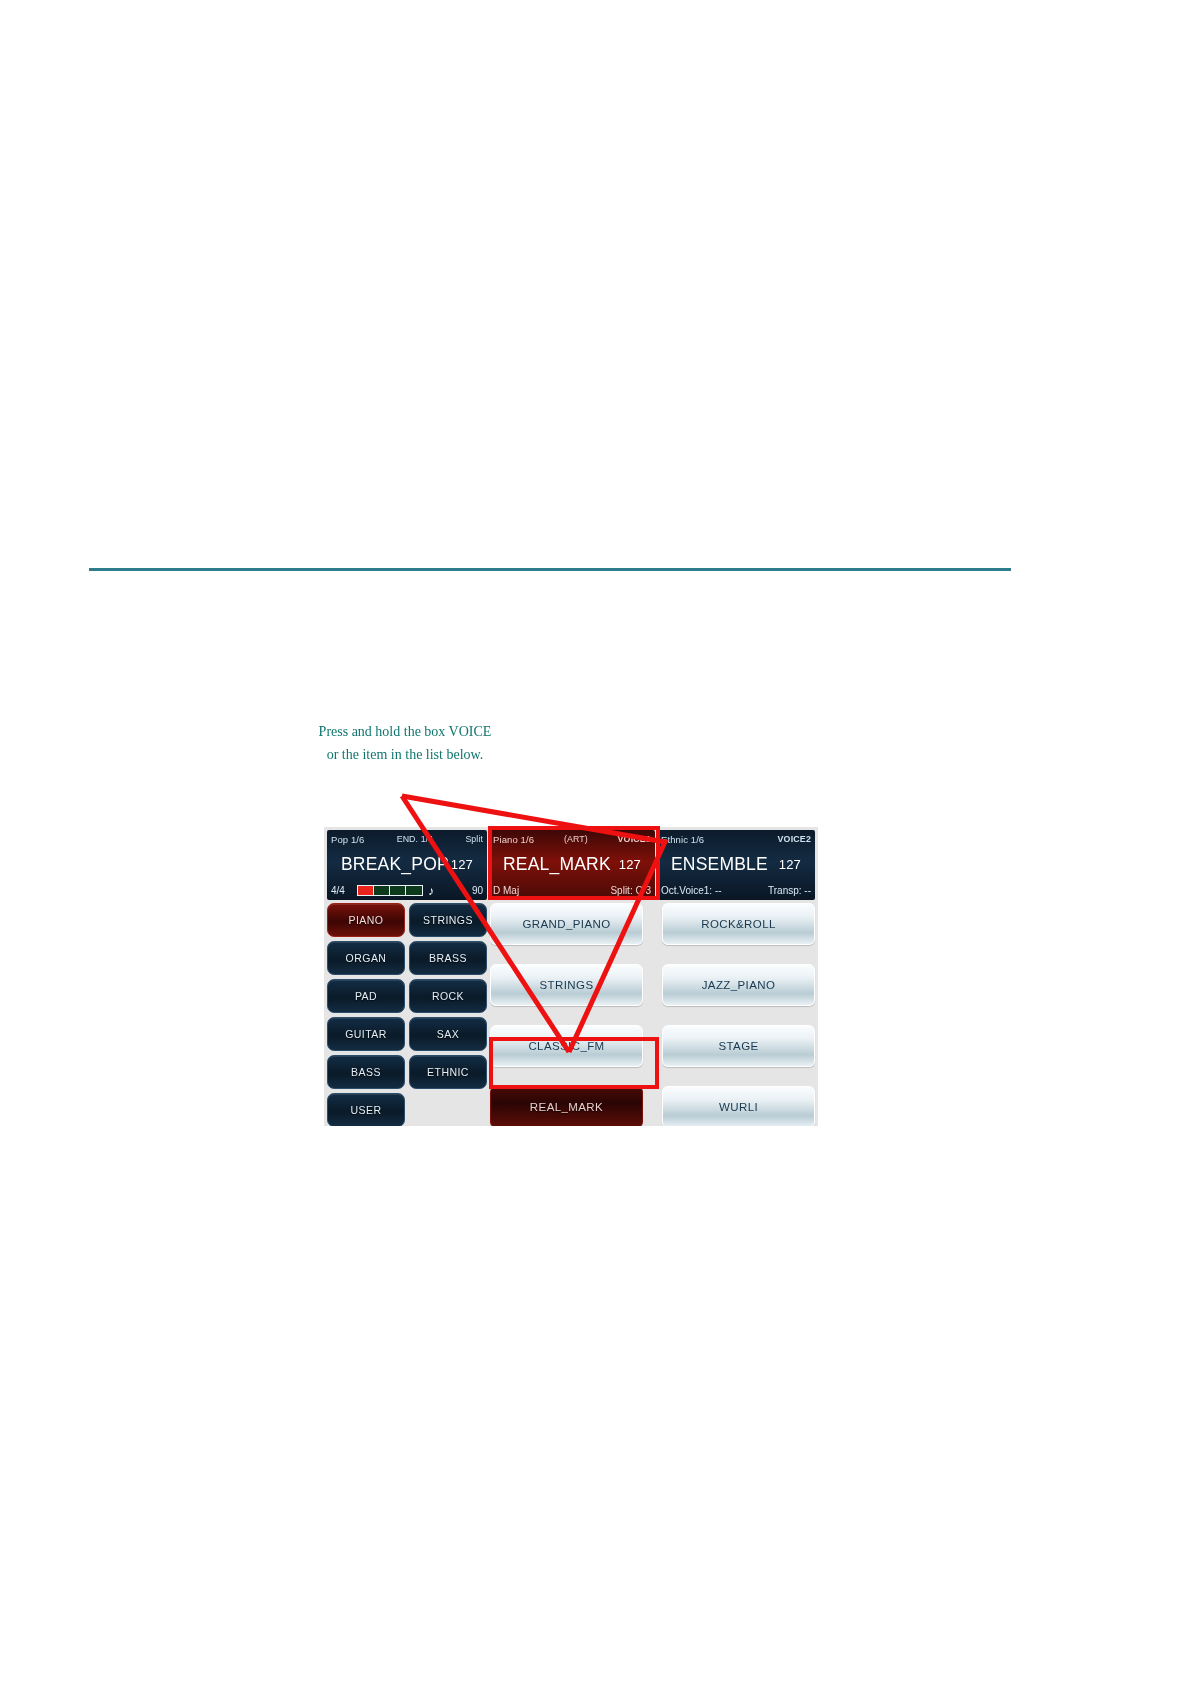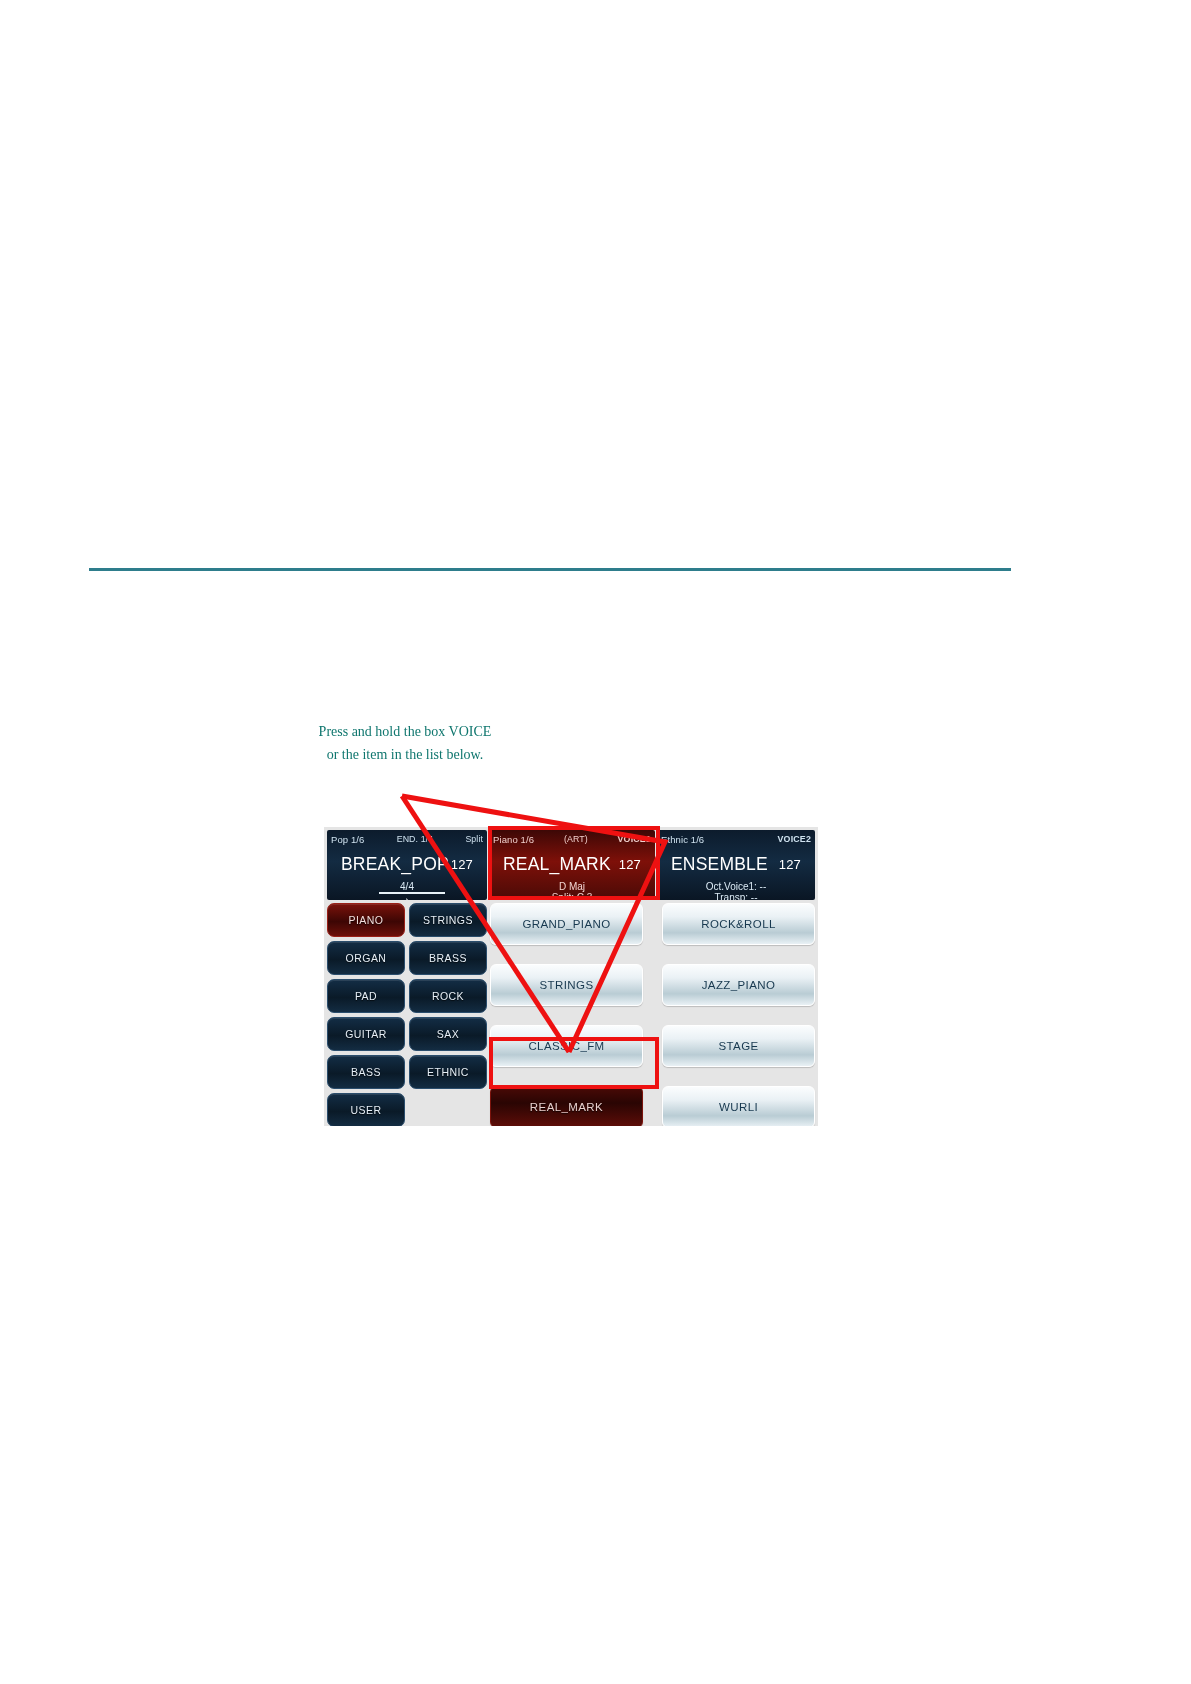--- a/index.html
+++ b/index.html
@@ -97,21 +97,20 @@
   }
   .p-mid .spacer { flex: 1 1 auto; }
   .p-mid .val { font-size: 13px; }
 
   .p-bot {
     position: absolute; left: 0; bottom: 0; right: 0; height: 19px;
     display: flex; align-items: center;
     padding: 0 4px;
     font-size: 10px;
     color: #dbeaf5;
-    flex-direction: column;
   }
   .panel.mid .p-bot { color: #f3d5d2; }
   .p-bot .spacer { flex: 1 1 auto; }
 
   
   .meter {
     display: flex;
     width: 66px; height: 11px;
     border: 1px solid #e8f2f8;
     background: #04121d;

